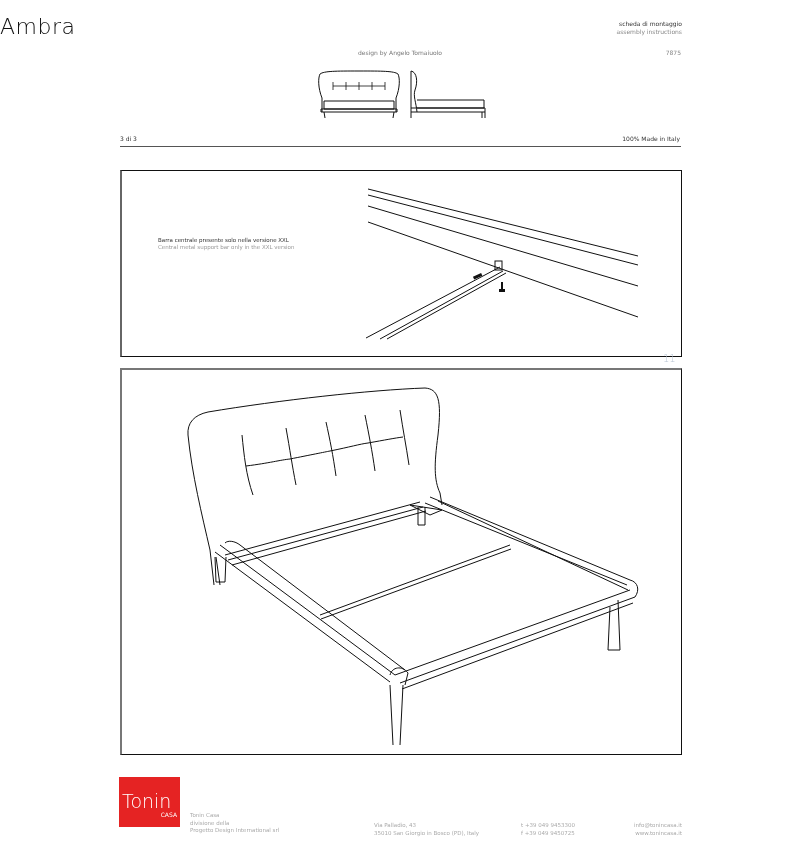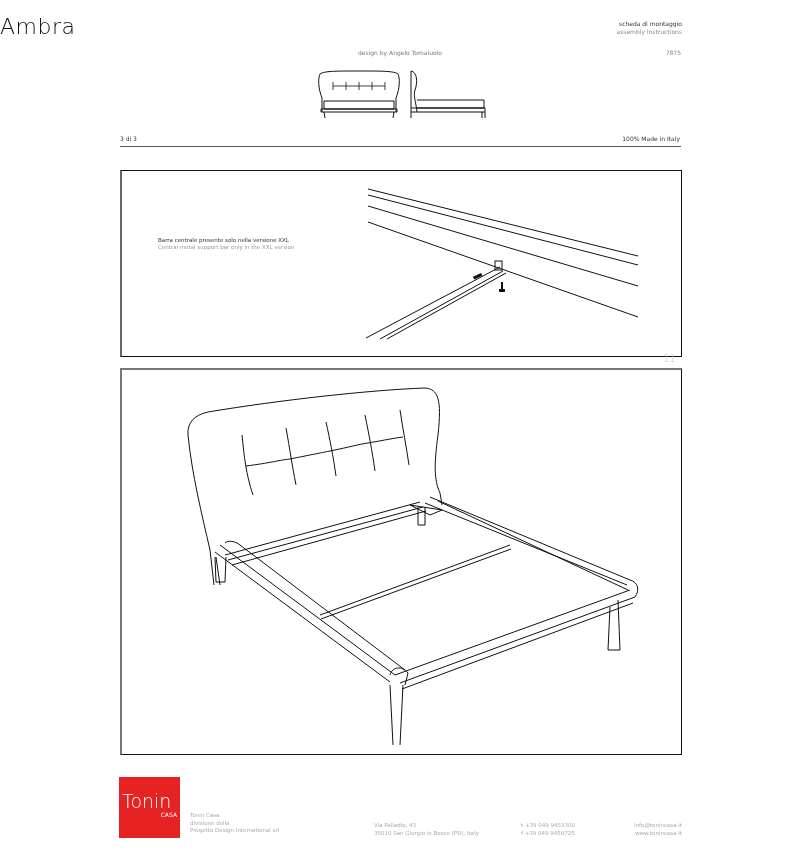--- a/index.html
+++ b/index.html
@@ -14,21 +14,21 @@
   .page-num { left:120px; top:135px; font-size:6px; color:#333; }
   .made-in { right:120px; top:135px; font-size:6px; color:#333; }
   .rule { left:120px; top:146px; width:561px; height:1px; background:#555; }
   .box { border:1px solid #111; box-sizing:border-box; }
   .box1 { left:120px; top:170px; width:562px; height:187px; border-left:2px solid #666; }
   .box2 { left:120px; top:368px; width:562px; height:387px; border-top:2px solid #777; border-left:2px solid #777; }
   .note { left:158px; top:237px; font-size:5.5px; line-height:7px; }
   .note .it { color:#333; }
   .note .en { color:#999; }
   .step { left:663px; top:353px; font-size:10px; color:#b8c4d4; font-weight:300; }
-  .logo { left:119px; top:777px; width:61px; height:61px; background:#e52323; }
+  .logo { left:119px; top:777px; width:61px; height:50px; background:#e52323; }
   .logo .name { position:absolute; left:3px; top:13px; font-size:19px; color:#fff; font-weight:300; }
   .logo .sub { position:absolute; right:3px; top:34px; font-size:6px; color:#fff; }
   .foot { font-size:5.5px; line-height:7.5px; color:#aaa; }
   .f1 { left:190px; top:812px; }
   .f2 { left:374px; top:822px; }
   .f3 { left:521px; top:822px; }
   .f4 { right:118px; top:822px; text-align:right; }
   svg { position:absolute; }
 </style>
 </head>

